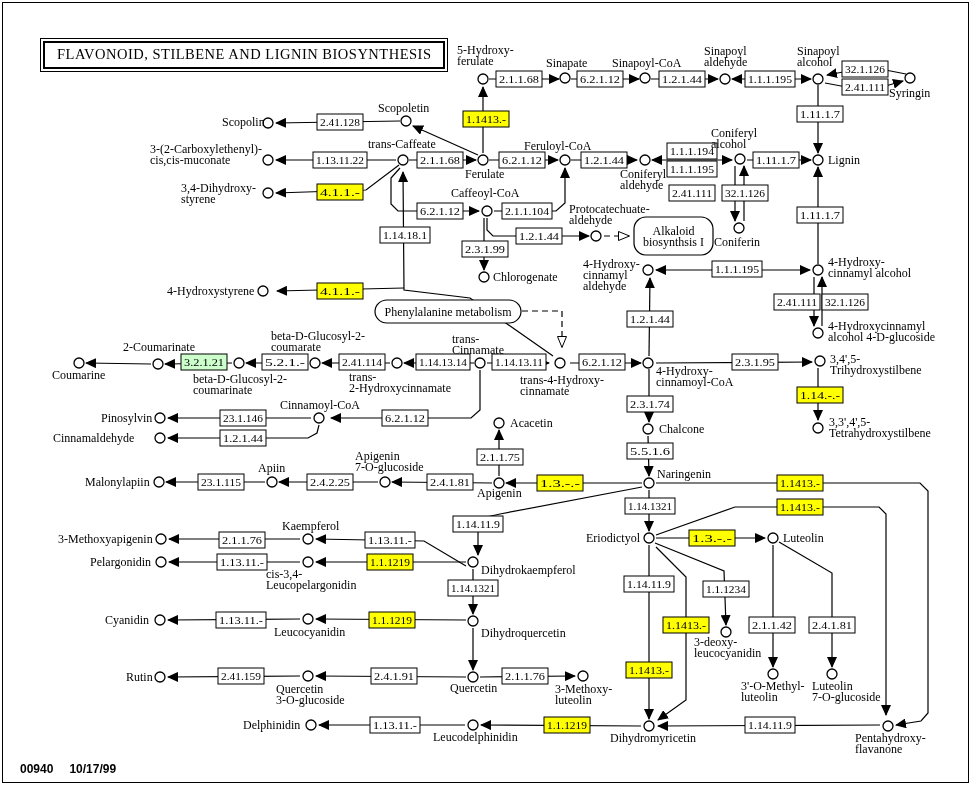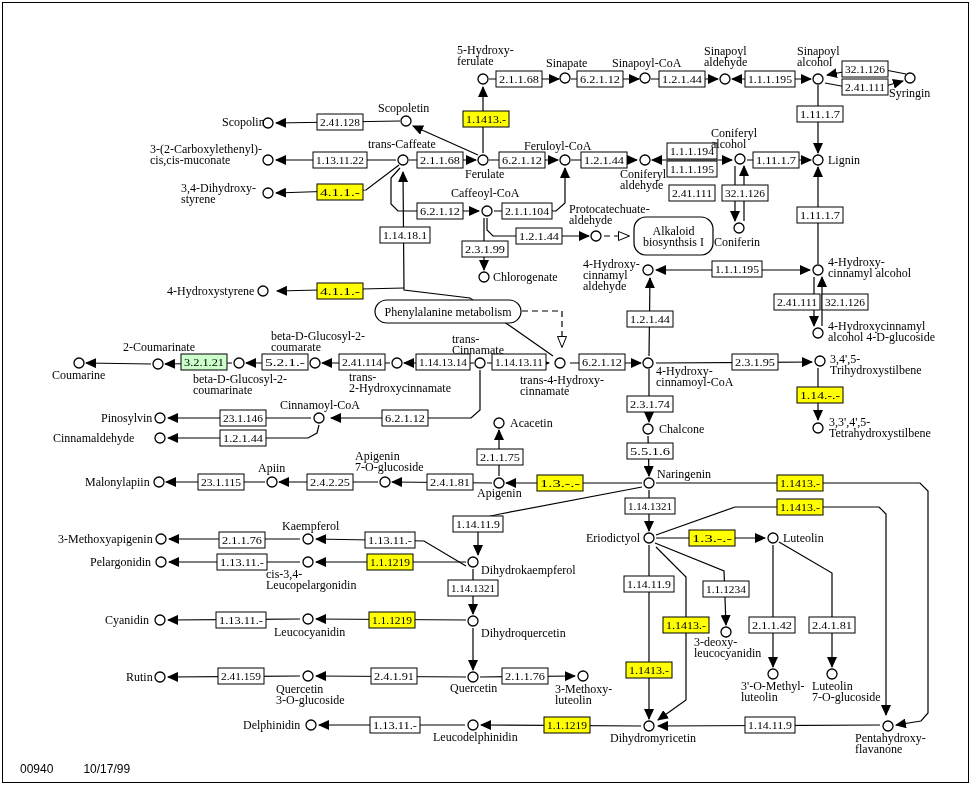--- a/index.html
+++ b/index.html
@@ -5,21 +5,21 @@
   html,body{margin:0;padding:0;background:#fff;}
   .stage{position:relative;width:972px;height:787px;background:#ffffff;overflow:hidden;
          font-family:"Liberation Serif", serif;}
   .frame{position:absolute;left:2px;top:2px;width:965px;height:779px;border:1px solid #000;}
   svg.layer{position:absolute;left:0;top:0;}
   .title-box{position:absolute;left:40px;top:38px;border:1px solid #000;padding:2px;background:#fff;}
   .title-inner{border:2px solid #000;padding:3px 12px 4px 12px;font-size:14.5px;letter-spacing:.5px;
                white-space:nowrap;}
   .footer{position:absolute;left:20px;top:762px;font-family:"Liberation Sans",sans-serif;
           font-size:12px;color:#000;}
-  .footer span{margin-right:30px;}
+  .footer span{margin-right:16px;font-weight:bold;}
 </style>
 </head>
 <body>
 
 <div class="stage">
   <div class="frame"></div>
   <svg class="layer" id="diagram-svg" width="972" height="787" viewBox="0 0 972 787">
     <defs>
       <marker id="m-arr" markerUnits="userSpaceOnUse" markerWidth="12" markerHeight="10" refX="10" refY="5" orient="auto">
         <path d="M0,0 L11,5 L0,10 Z" fill="#000"></path>
@@ -668,17 +668,20 @@
         <text x="555" y="693" font-size="12" fill="#000"><tspan x="555" dy="0">3-Methoxy-</tspan><tspan x="555" dy="11">luteolin</tspan></text>
         <text x="741" y="690" font-size="12" fill="#000"><tspan x="741" dy="0">3'-O-Methyl-</tspan><tspan x="741" dy="11">luteolin</tspan></text>
         <text x="812" y="690" font-size="12" fill="#000"><tspan x="812" dy="0">Luteolin</tspan><tspan x="812" dy="11">7-O-glucoside</tspan></text>
         <text x="610" y="742" font-size="12" fill="#000"><tspan x="610" dy="0">Dihydromyricetin</tspan></text>
         <text x="855" y="742" font-size="12" fill="#000"><tspan x="855" dy="0">Pentahydroxy-</tspan><tspan x="855" dy="11">flavanone</tspan></text>
         <text x="243" y="729" font-size="12" fill="#000"><tspan x="243" dy="0">Delphinidin</tspan></text>
         <text x="433" y="741" font-size="12" fill="#000"><tspan x="433" dy="0">Leucodelphinidin</tspan></text>
       </g>
   </svg>
 
+  <div class="title-box">
+    <div class="title-inner">FLAVONOID, STILBENE  AND  LIGNIN  BIOSYNTHESIS</div>
+  </div>
 
   <div class="footer">
     <span>00940</span><span>10/17/99</span>
   </div>
 </div>
 
 </body></html>

